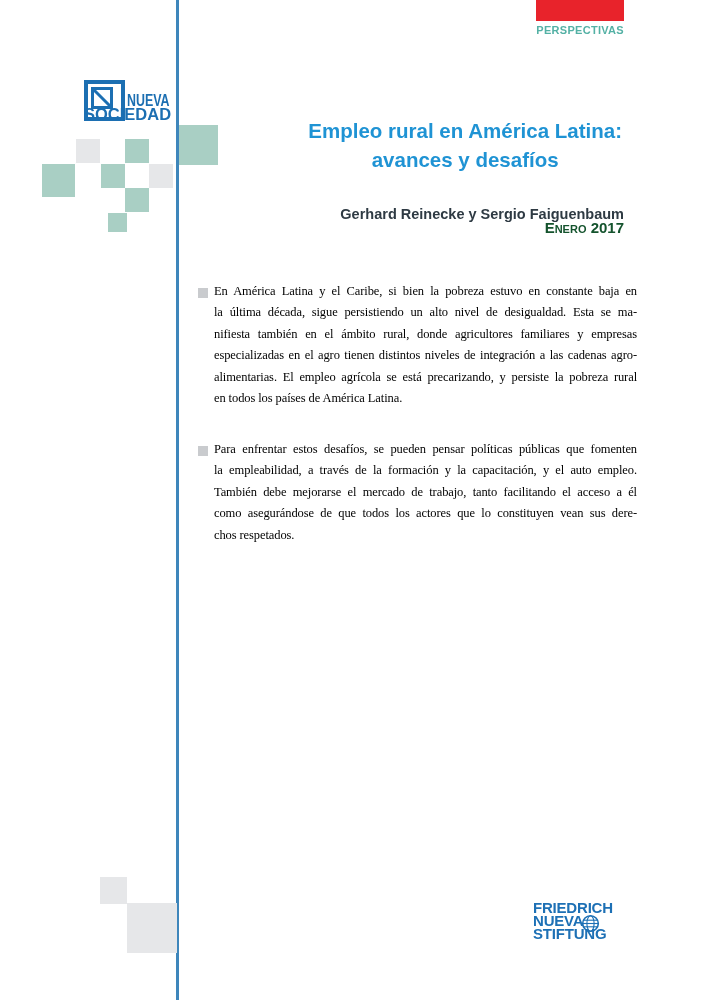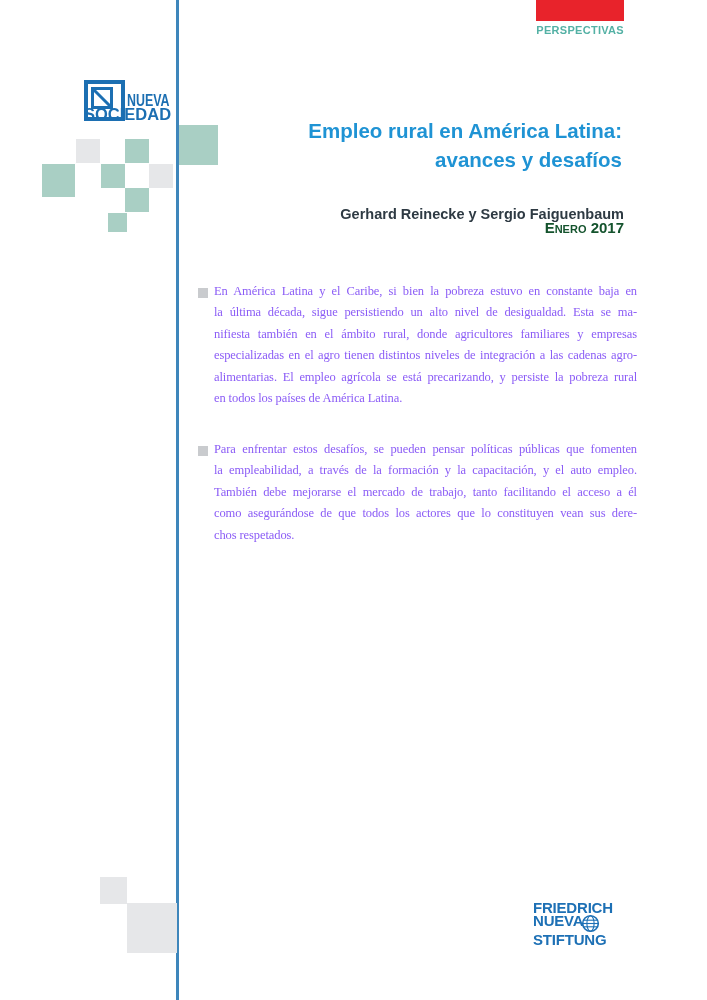--- a/index.html
+++ b/index.html
@@ -22,45 +22,45 @@
 
   
   .ns-logo{position:absolute;left:84px;top:80px;width:108px;height:46px;color:#1c6fb2;}
   .ns-icon{position:absolute;left:0;top:0;}
   .ns-nueva{position:absolute;left:43px;top:12px;font-size:17px;line-height:17px;font-weight:bold;
             transform:scaleX(.73);transform-origin:0 0;white-space:nowrap;}
   .ns-sociedad{position:absolute;left:0;top:26px;font-size:17px;line-height:17px;font-weight:bold;
             transform:scaleX(.97);transform-origin:0 0;white-space:nowrap;}
 
   
-  .title{position:absolute;top:116px;right:85px;text-align:right;font-size:20.5px;line-height:29px;
+  .title{position:absolute;top:116px;right:85px;text-align:center;font-size:20.5px;line-height:29px;
          font-weight:bold;color:#1f93d4;white-space:nowrap;}
   .authors{position:absolute;top:197px;right:83px;font-size:14.5px;line-height:18px;font-weight:bold;
            color:#2e3a43;white-space:nowrap;margin-top:8px;}
   .pubdate{position:absolute;top:219px;right:83px;font-size:15px;font-weight:bold;
            font-variant:small-caps;color:#14532d;}
 
   
   .bullet{position:absolute;left:198px;width:10px;height:10px;background:#c9cbce;}
   .b1{top:288px;}
   .b2{top:446px;}
-  .para{position:absolute;left:214px;width:423px;color:#8b5cf6;
+  .para{position:absolute;left:214px;width:423px;color:#000000;
         font-family:"Liberation Serif","DejaVu Serif",serif;font-size:12.5px;
         line-height:21.45px;letter-spacing:-0.1px;}
   .p1{top:281px;}
   .p2{top:439px;}
   .para .ln{text-align:justify;text-align-last:justify;}
   .para .ln.last{text-align-last:left;}
 
   
   .fes-line{position:absolute;left:533px;font-size:15px;line-height:15px;font-weight:bold;
             letter-spacing:-0.2px;color:#1d70b5;white-space:nowrap;}
   .fes1{top:900px;}
   .fes2{top:913px;}
-  .fes3{top:926px;margin-top:6px;}
+  .fes3{top:926px;}
   .globe{position:absolute;left:581px;top:914px;}
 </style>
 </head>
 <body>
 
 <div class="page">
 
   <div class="vrule"></div>
 
   <div class="sq gray" style="left:76px;top:139px;width:24px;height:24px;"></div>

